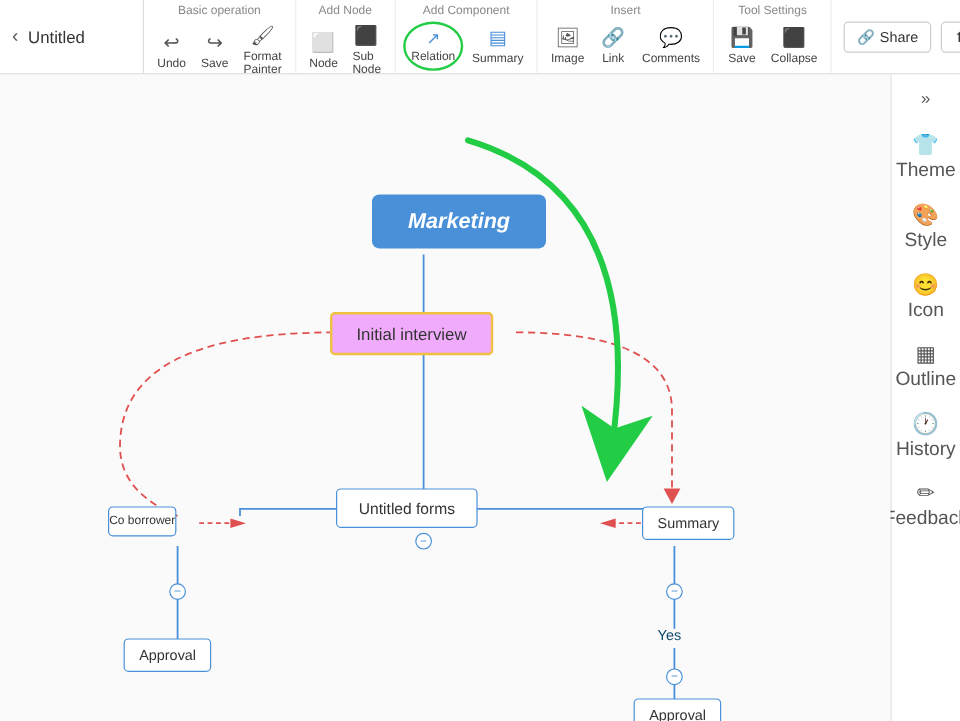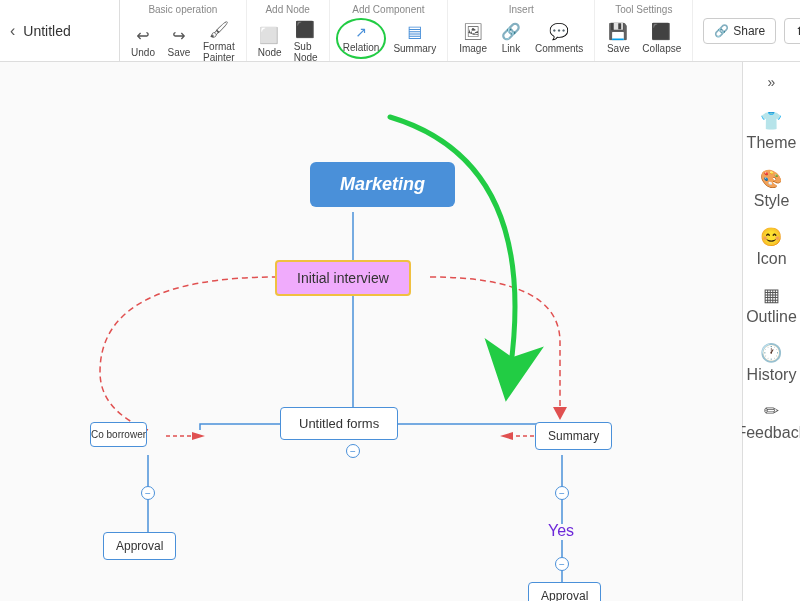--- a/index.html
+++ b/index.html
@@ -229,22 +229,22 @@
       color: #333;
       font-size: 12px;
       padding: 6px 12px;
       border-radius: 4px;
       white-space: nowrap;
     }
     .node-yes {
       position: absolute;
       left: 548px;
       top: 460px;
-      color: #6d28d9;
-      font-size: 16px;
+      color: #0c4a6e;
+      font-size: 12px;
       text-align: right;
     }
     .node-approval-right {
       position: absolute;
       left: 528px;
       top: 520px;
       background: #fff;
       border: 1.5px solid #4a90d9;
       color: #333;
       font-size: 12px;

